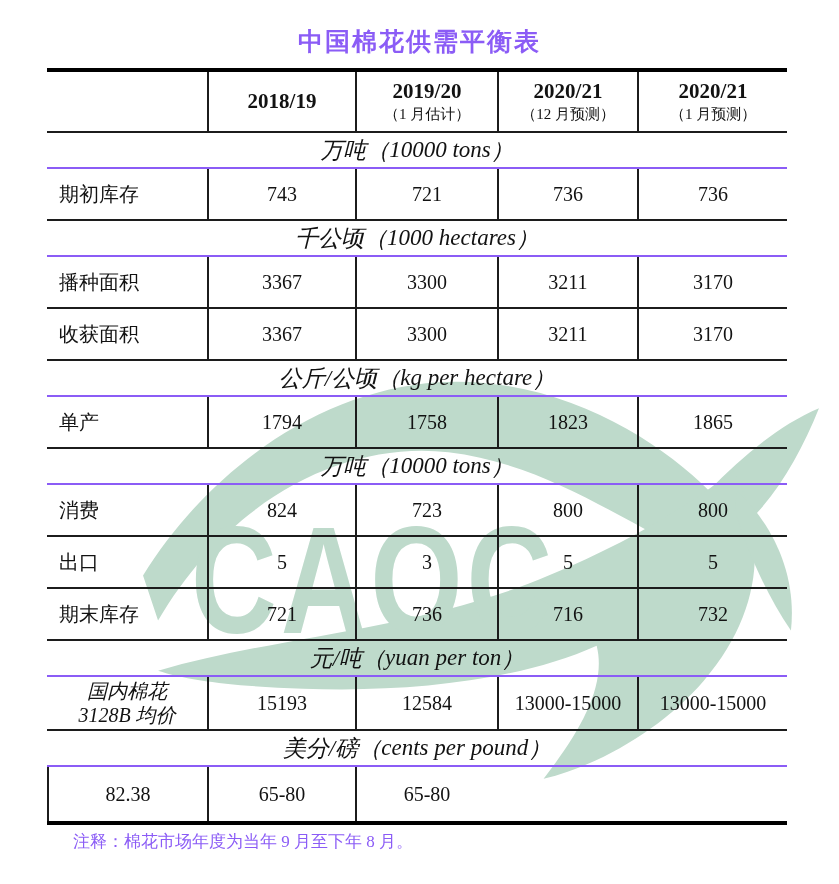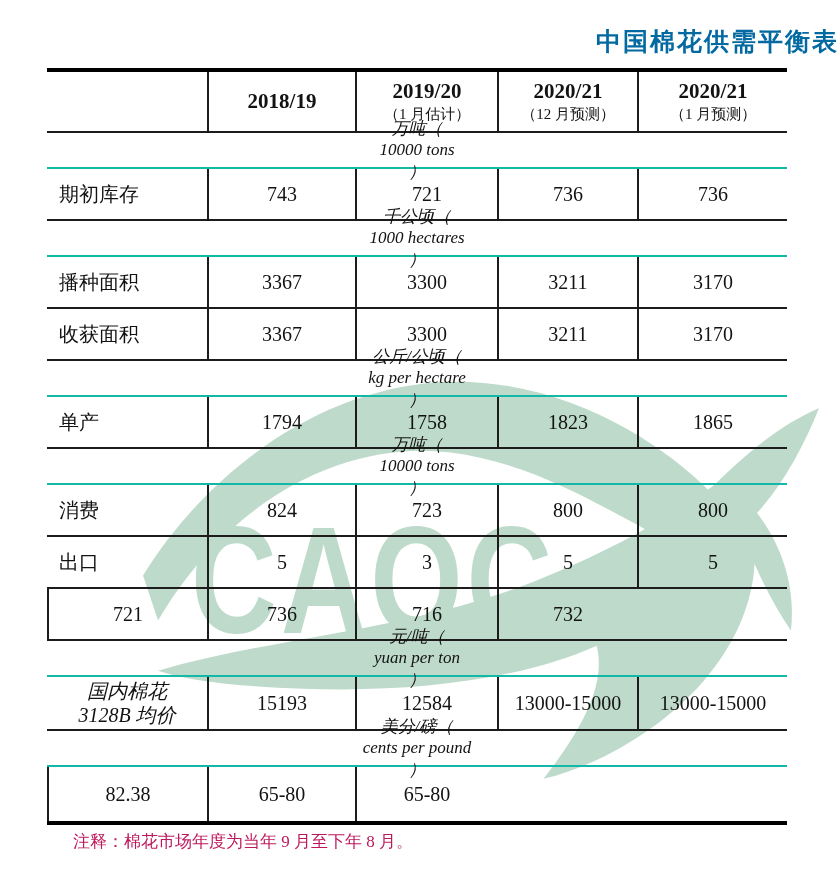--- a/index.html
+++ b/index.html
@@ -3,23 +3,23 @@
 <meta charset="utf-8">
 <style>
   * { margin:0; padding:0; box-sizing:border-box; }
   html,body { background:#ffffff; }
   body {
     width:839px; height:884px; position:relative; overflow:hidden;
     font-family:"Liberation Serif","DejaVu Serif",serif; color:#121212;
   }
   .page-title {
     position:absolute; top:25px; left:0; width:100%;
-    text-align:right;
+    text-align:center;
     font-family:"Liberation Sans","DejaVu Sans",sans-serif;
-    font-weight:bold; font-size:25px; letter-spacing:2px; color:#0369a1;
+    font-weight:bold; font-size:25px; letter-spacing:2px; color:#8b5cf6;
   }
   .watermark {
     position:absolute; left:118px; top:318px; width:721px; height:475px;
     z-index:0; pointer-events:none;
   }
   .balance-table {
     position:absolute; left:47px; top:68px; width:740px; z-index:1;
     border-top:4px solid #000; border-bottom:4px solid #000;
     background:transparent;
   }
@@ -32,39 +32,39 @@
   .header-row { height:61px; }
   .header-cell {
     display:flex; flex-direction:column; align-items:center; justify-content:center;
     line-height:1.15;
   }
   .header-cell .year { font-weight:bold; font-size:21px;text-align:right; }
   .header-cell .sub  { font-size:15px; margin-top:3px;text-align:center; }
   .vline { border-left:2px solid #1c1c1c; }
   .unit-row {
     height:36px; display:flex; align-items:center; justify-content:center;
-    font-size:17px; font-style:italic; border-bottom:2px solid #14b8a6;flex-direction:column;
+    font-size:23px; font-style:italic; border-bottom:2px solid #8b5cf6;
   }
   .unit-row .en { font-style:italic; }
   .data-row { height:52px; }
   .data-row.tall { height:54px; }
   .cell {
     display:flex; align-items:center; justify-content:center;
     font-size:20px; line-height:1.2;
   }
   .label-cell { justify-content:flex-start; padding-left:12px; }
   .label-cell.centered {
     justify-content:center; padding-left:0; text-align:right;
     flex-direction:column;
     font-style:italic;
   }
   .mono { font-family:"Liberation Mono","DejaVu Sans Mono",monospace; font-size:20px; }
   .footnote {
     position:absolute; left:73px; top:830px; z-index:1;
-    font-size:17px; color:#be185d;
+    font-size:17px; color:#8b5cf6;
   }
 </style>
 </head>
 <body>
 
 <h1 class="page-title">中国棉花供需平衡表</h1>
 
 <svg class="watermark" viewBox="0 0 720 470" xmlns="http://www.w3.org/2000/svg" aria-hidden="true">
   <g fill="#bedacb">
     <path d="M 25 255
@@ -177,20 +177,23 @@
       <div class="row data-row">
         <div class="cell label-cell">
           <div>出口</div>
         </div>
         <div class="cell value-cell vline">5</div>
         <div class="cell value-cell vline">3</div>
         <div class="cell value-cell vline">5</div>
         <div class="cell value-cell vline">5</div>
       </div>
       <div class="row data-row">
+        <div class="cell label-cell">
+          <div>期末库存</div>
+        </div>
         <div class="cell value-cell vline">721</div>
         <div class="cell value-cell vline">736</div>
         <div class="cell value-cell vline">716</div>
         <div class="cell value-cell vline">732</div>
       </div>
       <div class="unit-row">
         <span>元/吨（</span>
         <span class="en">yuan per ton</span>
         <span>）</span>
       </div>

